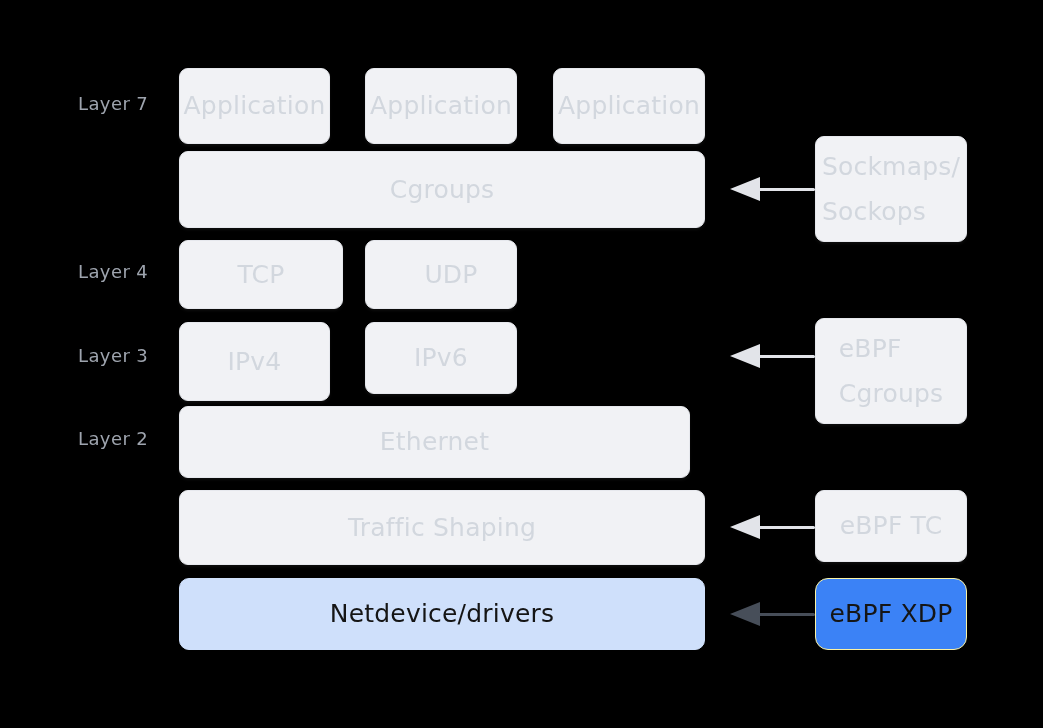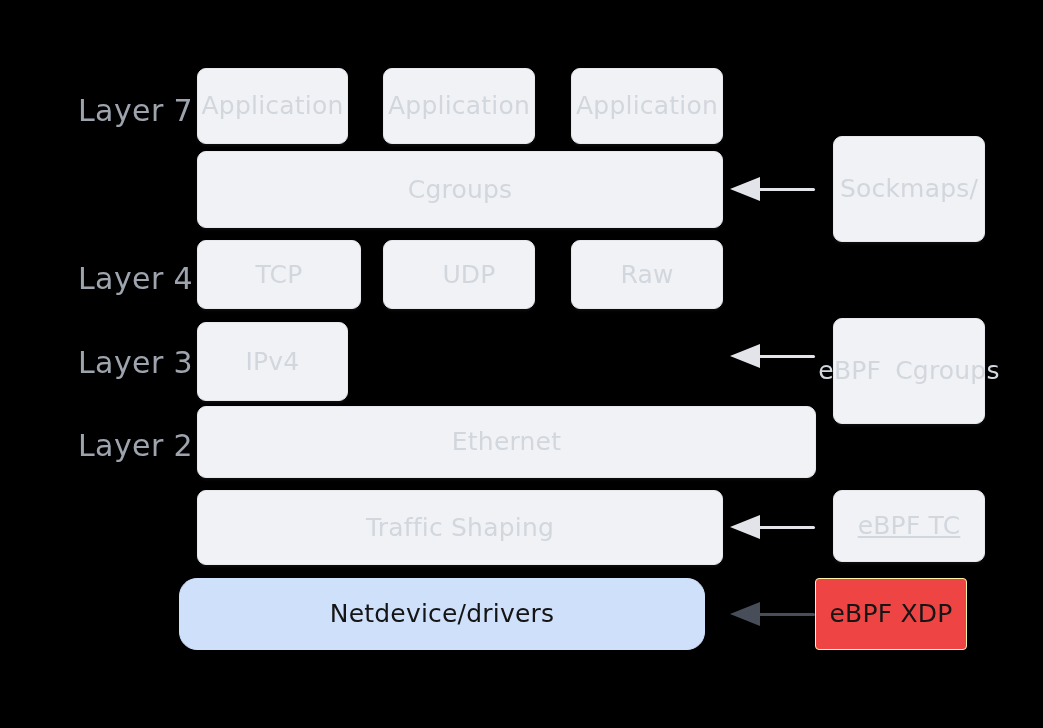--- a/index.html
+++ b/index.html
@@ -31,53 +31,52 @@
     user-select: none;
   }
 
   
   .node.ghost {
     background: #f1f2f5;
     border: 1px solid #e6e8ed;
     color: #d2d7de;
     box-shadow: 0 2px 3px rgba(255,255,255,0.05);
     font-size: 25px;
-    margin-left: 18px;
   }
 
   
   .node.blue {
     background: #cfe0fb;
     border: 1px solid #cfe0fb;
     color: #151515;
     font-size: 25px;
-    border-radius: 18px;
+    border-radius: 10px;
   }
   .node.yellow {
-    background: #ef4444;
+    background: #3b82f6;
     border: 1px solid #fbf3a4;
     color: #151515;
     font-size: 25px;
-    border-radius: 4px;
+    border-radius: 13px;
   }
 
   
   .stacked {
     display: flex;
-    flex-direction: row;
+    flex-direction: column;
     align-items: flex-start;
     justify-content: center;
     gap: 14px;
   }
 
   
   .layer-label {
     position: absolute;
     color: #9ea4ae;
-    font-size: 30px;
+    font-size: 18px;
     letter-spacing: 0.4px;
     white-space: nowrap;
     user-select: none;
   }
 
   
   .arrow {
     position: absolute;
     height: 22px;
     display: flex;
@@ -113,56 +112,57 @@
   <div class="layer-label" style="left:78px; top:428px;">Layer 2</div>
 
   <div class="node ghost" style="left:179px; top:68px; width:151px; height:76px;">Application</div>
   <div class="node ghost" style="left:365px; top:68px; width:152px; height:76px;">Application</div>
   <div class="node ghost" style="left:553px; top:68px; width:152px; height:76px;">Application</div>
 
   <div class="node ghost" style="left:179px; top:151px; width:526px; height:77px;">Cgroups</div>
 
   <div class="node ghost" style="left:179px; top:240px; width:164px; height:69px;">TCP</div>
   <div class="node ghost" style="left:365px; top:240px; width:152px; height:69px;padding-left:20px;">UDP</div>
-  <div class="node ghost" style="left:553px; top:240px; width:152px; height:69px;">Raw</div>
 
   <div class="node ghost" style="left:179px; top:322px; width:151px; height:79px;">IPv4</div>
+  <div class="node ghost" style="left:365px; top:322px; width:152px; height:72px;">IPv6</div>
 
-  <div class="node ghost" style="left:179px; top:406px; width:619px; height:72px;">Ethernet</div>
+  <div class="node ghost" style="left:179px; top:406px; width:511px; height:72px;">Ethernet</div>
 
   <div class="node ghost" style="left:179px; top:490px; width:526px; height:75px;">Traffic Shaping</div>
 
   <div class="node blue" style="left:179px; top:578px; width:526px; height:72px;">Netdevice/drivers</div>
 
   <div class="arrow light" style="left:730px; top:178px; width:85px;">
     <span class="shaft" style="width:58px;"></span>
     <span class="head"></span>
   </div>
   <div class="node ghost" style="left:815px; top:136px; width:152px; height:106px;">
     <span class="stacked">
       <span>Sockmaps/</span>
+      <span>Sockops</span>
     </span>
   </div>
 
   <div class="arrow light" style="left:730px; top:345px; width:85px;">
     <span class="shaft" style="width:58px;"></span>
     <span class="head"></span>
   </div>
   <div class="node ghost" style="left:815px; top:318px; width:152px; height:106px;">
     <span class="stacked">
       <span>eBPF</span>
       <span>Cgroups</span>
     </span>
   </div>
 
   <div class="arrow light" style="left:730px; top:516px; width:85px;">
     <span class="shaft" style="width:58px;"></span>
     <span class="head"></span>
   </div>
-  <div class="node ghost" style="left:815px; top:490px; width:152px; height:72px;text-decoration:underline;">eBPF TC</div>
+  <div class="node ghost" style="left:815px; top:490px; width:152px; height:72px;">eBPF TC</div>
 
   <div class="arrow dark" style="left:730px; top:603px; width:85px;">
     <span class="shaft" style="width:58px;"></span>
     <span class="head"></span>
   </div>
   <div class="node yellow" style="left:815px; top:578px; width:152px; height:72px;">eBPF XDP</div>
 
 </div>
 
 </body></html>

